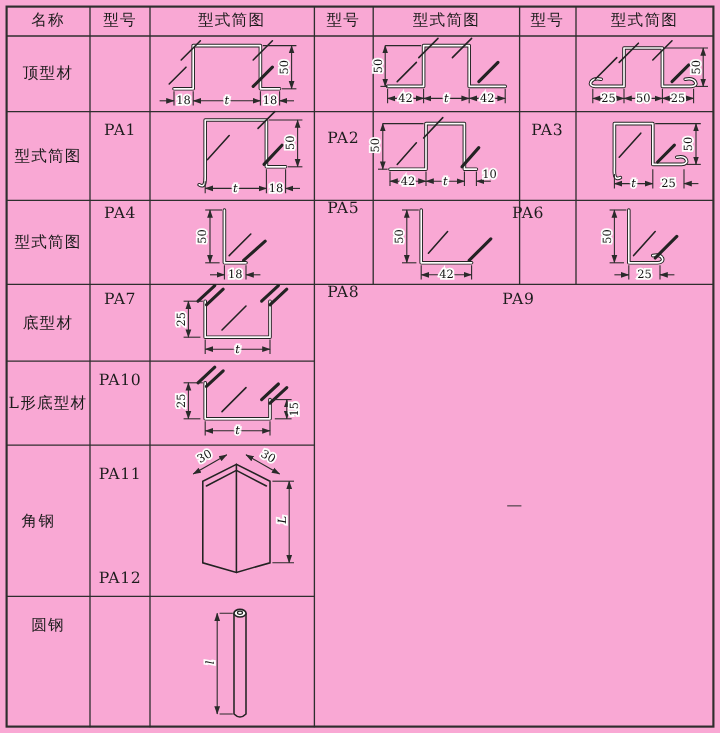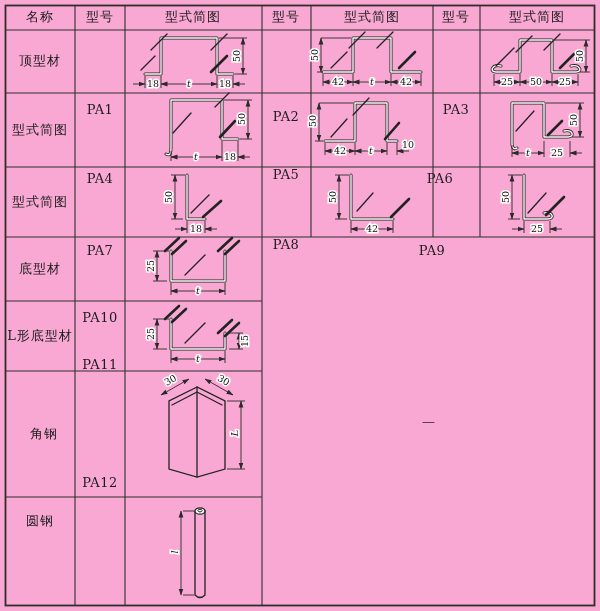--- a/index.html
+++ b/index.html
@@ -59,34 +59,34 @@
   <div class="lbl" style="left:286px;top:17px">型号</div>
   <div class="lbl" style="left:372px;top:17px">型式简图</div>
   <div class="lbl" style="left:456px;top:17px">型号</div>
   <div class="lbl" style="left:537px;top:17px">型式简图</div>
 
   <div class="lbl" style="left:40px;top:61px">顶型材</div>
   <div class="lbl" style="left:40px;top:130px">型式简图</div>
   <div class="lbl" style="left:40px;top:202px">型式简图</div>
   <div class="lbl" style="left:40px;top:269px">底型材</div>
   <div class="lbl" style="left:40px;top:336px">L形底型材</div>
-  <div class="lbl" style="left:44px;top:434px">角钢</div>
+  <div class="lbl" style="left:32px;top:434px">角钢</div>
   <div class="lbl" style="left:40px;top:521px">圆钢</div>
 
   <div class="lbl model" style="left:100px;top:61px">PA1</div>
   <div class="lbl model" style="left:286px;top:68px">PA2</div>
   <div class="lbl model" style="left:456px;top:61px">PA3</div>
   <div class="lbl model" style="left:100px;top:130px">PA4</div>
   <div class="lbl model" style="left:286px;top:126px">PA5</div>
   <div class="lbl model" style="left:440px;top:130px">PA6</div>
   <div class="lbl model" style="left:100px;top:202px">PA7</div>
   <div class="lbl model" style="left:286px;top:196px">PA8</div>
   <div class="lbl model" style="left:432px;top:202px">PA9</div>
   <div class="lbl model" style="left:100px;top:269px">PA10</div>
-  <div class="lbl model" style="left:100px;top:316px">PA11</div>
+  <div class="lbl model" style="left:100px;top:348px">PA11</div>
   <div class="lbl model" style="left:100px;top:434px">PA12</div>
   <div class="lbl model" style="left:100px;top:573px">PA13</div>
 
   <svg class="diag" style="left:125px;top:30px" width="137" height="63">
     <g>
       <path class="o" d="M20 44 H36 V8 H92 V44 H108"></path>
         <path class="i" d="M20 44 H36 V8 H92 V44 H108"></path>
       <line class="hx" x1="26" y1="20" x2="42" y2="4"></line>
         <line class="hx" x1="86" y1="20" x2="102" y2="4"></line>
       <line class="hx" x1="16" y1="40" x2="30" y2="26"></line>

